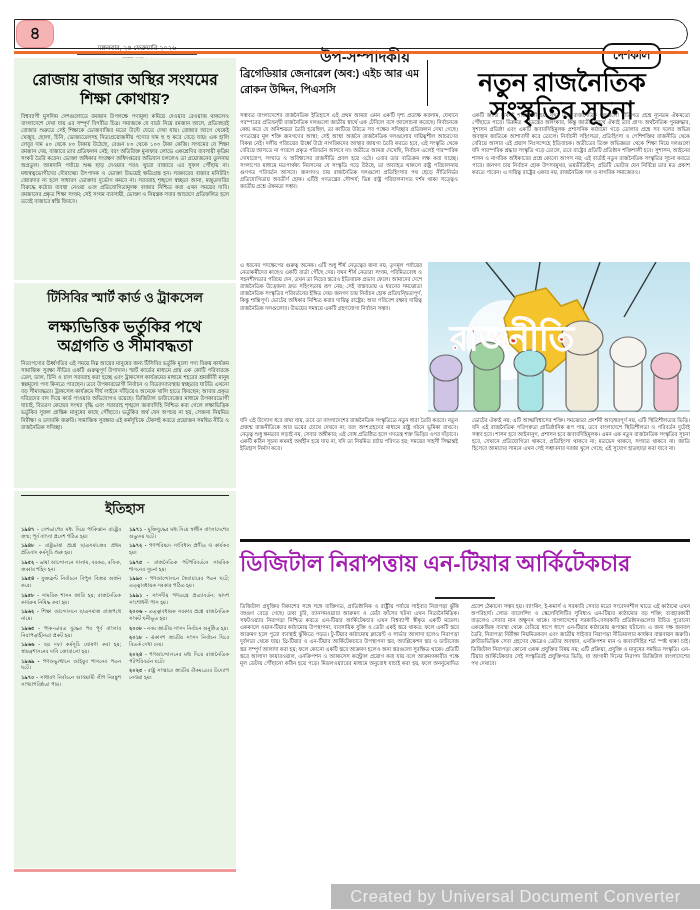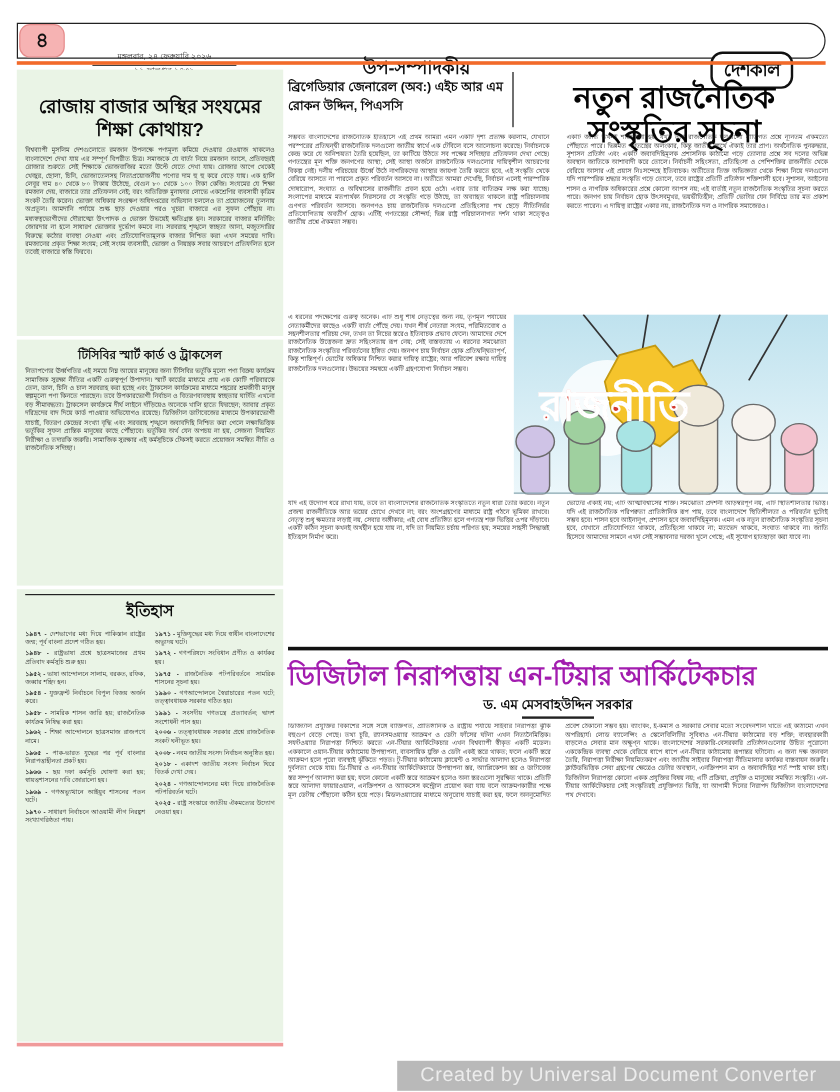--- a/index.html
+++ b/index.html
@@ -8,36 +8,36 @@
 
   
   .header-box { position:absolute; left:14px; top:19px; width:674px; height:30px;
     border:1.5px solid #222; border-radius:0 15px 15px 0; background:#fff; }
   .page-num { position:absolute; left:16px; top:20px; width:38px; height:28px;
     background:#f6b3b3; border:1.5px solid #e58b8b; border-radius:9px;
     font-size:17px; font-weight:bold; color:#111; text-align:center; line-height:26px; z-index:3; }
   .date-block { position:absolute; left:62px; top:23px; width:120px; text-align:center;
     font-size:6.5px; color:#222; line-height:1.5; }
   .date-block .d1 { border-bottom:1px solid #444; padding-bottom:1px; }
-  .section-title { position:absolute; left:232px; top:25px; width:200px; text-align:center;
+  .section-title { position:absolute; left:250px; top:25px; width:200px; text-align:center;
     font-size:15px; font-weight:bold; color:#111; }
   .masthead { position:absolute; right:26px; top:23px; padding:1px 9px; border:2px solid #111;
-    border-radius:10px; background:#fff; font-size:15px; font-weight:bold;
+    border-radius:10px; background:#fff; font-size:12px; font-weight:bold;
     letter-spacing:-0.5px; color:#0c0c0c; }
   .orange-rule { position:absolute; left:14px; top:51px; width:674px; height:3px; background:#f26a2a; }
 
   
   .green-box { position:absolute; left:14px; width:222px; background:#eaf4e6; padding:4px 7px; overflow:hidden; }
   #gb1 { top:58px;  height:222px; }
   #gb2 { top:283px; height:205px; }
   #gb3 { top:491px; height:377px; }
   .pink-rule { position:absolute; left:14px; top:869px; width:222px; height:2.5px; background:#f09a9a; }
 
-  .art-head { font-size:15.5px; font-weight:bold; text-align:center; line-height:1.25; color:#0a0a0a; margin:18px 0 4px; }
-  .kicker { font-size:10px; font-weight:bold; text-align:center; color:#111; margin:1px 0 2px; }
+  .art-head { font-size:15.5px; font-weight:bold; text-align:center; line-height:1.25; color:#0a0a0a; margin:8px 0 4px; }
+  .kicker { font-size:13px; font-weight:bold; text-align:center; color:#111; margin:1px 0 2px; }
   .tiny { font-size:5.3px; line-height:1.34; text-align:justify; color:#1c1c1c; word-break:break-word; }
   .hist-head { font-size:13px; font-weight:bold; text-align:center; color:#0a0a0a;
     border-top:1.5px solid #222; padding-top:3px; margin-bottom:6px; }
   .timeline { column-count:2; column-gap:8px; font-size:5.2px; line-height:1.34; color:#1c1c1c; height:340px; }
   .tl-entry { margin-bottom:2.5px; text-align:justify; }
 
   
   .byline-box { position:absolute; left:240px; top:60px; width:188px; height:46px;
     border-right:1.5px solid #111; text-align:left; font-size:10.5px; font-weight:bold;
     line-height:1.5; color:#0a0a0a; padding-top:6px; }
@@ -84,20 +84,21 @@
   <div class="page-num">৪</div>
   <div class="orange-rule"></div>
 
   <div class="green-box" id="gb1">
     <div class="art-head">রোজায় বাজার অস্থির সংযমের শিক্ষা কোথায়?</div>
     <div class="tiny">বিশ্বব্যাপী মুসলিম দেশগুলোতে রমজান উপলক্ষে পণ্যমূল্য কমিয়ে দেওয়ার রেওয়াজ থাকলেও বাংলাদেশে দেখা যায় এর সম্পূর্ণ বিপরীত চিত্র। সমাজকে যে বার্তা নিয়ে রমজান আসে, প্রতিবছরই রোজার শুরুতে সেই শিক্ষাকে ভোজবাজির মতো উল্টে যেতে দেখা যায়। রোজার আগে থেকেই খেজুর, ছোলা, চিনি, ভোজ্যতেলসহ নিত্যপ্রয়োজনীয় পণ্যের দাম হু হু করে বেড়ে যায়। এক হালি লেবুর দাম ৪০ থেকে ৮০ টাকায় উঠেছে, বেগুন ৮০ থেকে ১০০ টাকা কেজি। সংযমের যে শিক্ষা রমজান দেয়, বাজারে তার প্রতিফলন নেই; বরং অতিরিক্ত মুনাফার লোভে একশ্রেণির ব্যবসায়ী কৃত্রিম সংকট তৈরি করেন। ভোক্তা অধিকার সংরক্ষণ অধিদপ্তরের অভিযান চললেও তা প্রয়োজনের তুলনায় অপ্রতুল। আমদানি পর্যায়ে শুল্ক ছাড় দেওয়ার পরও খুচরা বাজারে এর সুফল পৌঁছায় না। মধ্যস্বত্বভোগীদের দৌরাত্ম্যে উৎপাদক ও ভোক্তা উভয়েই ক্ষতিগ্রস্ত হন। সরকারের বাজার মনিটরিং জোরদার না হলে সাধারণ ভোক্তার দুর্ভোগ কমবে না। সরবরাহ শৃঙ্খলে স্বচ্ছতা আনা, মজুতদারির বিরুদ্ধে কঠোর ব্যবস্থা নেওয়া এবং প্রতিযোগিতামূলক বাজার নিশ্চিত করা এখন সময়ের দাবি। রমজানের প্রকৃত শিক্ষা সংযম; সেই সংযম ব্যবসায়ী, ভোক্তা ও নিয়ন্ত্রক সবার আচরণে প্রতিফলিত হলে তবেই বাজারে স্বস্তি ফিরবে।</div>
   </div>
 
   <div class="green-box" id="gb2">
     <div class="kicker">টিসিবির স্মার্ট কার্ড ও ট্রাকসেল</div>
+    <div class="art-head">লক্ষ্যভিত্তিক ভর্তুকির পথে অগ্রগতি ও সীমাবদ্ধতা</div>
     <div class="tiny">নিত্যপণ্যের ঊর্ধ্বগতির এই সময়ে নিম্ন আয়ের মানুষের জন্য টিসিবির ভর্তুকি মূল্যে পণ্য বিক্রয় কার্যক্রম সামাজিক সুরক্ষা নীতির একটি গুরুত্বপূর্ণ উপাদান। স্মার্ট কার্ডের মাধ্যমে প্রায় এক কোটি পরিবারকে তেল, ডাল, চিনি ও চাল সরবরাহ করা হচ্ছে এবং ট্রাকসেল কার্যক্রমের মাধ্যমে শহরের শ্রমজীবী মানুষ স্বল্পমূল্যে পণ্য কিনতে পারছেন। তবে উপকারভোগী নির্বাচন ও বিতরণব্যবস্থায় স্বচ্ছতার ঘাটতি এখনো বড় সীমাবদ্ধতা। ট্রাকসেল কার্যক্রমে দীর্ঘ লাইনে দাঁড়িয়েও অনেকে খালি হাতে ফিরছেন; আবার প্রকৃত দরিদ্রদের বাদ দিয়ে কার্ড পাওয়ার অভিযোগও রয়েছে। ডিজিটাল ডাটাবেজের মাধ্যমে উপকারভোগী যাচাই, বিতরণ কেন্দ্রের সংখ্যা বৃদ্ধি এবং সরবরাহ শৃঙ্খলে জবাবদিহি নিশ্চিত করা গেলে লক্ষ্যভিত্তিক ভর্তুকির সুফল প্রান্তিক মানুষের কাছে পৌঁছাবে। ভর্তুকির অর্থ যেন অপচয় না হয়, সেজন্য নিয়মিত নিরীক্ষা ও তদারকি জরুরি। সামাজিক সুরক্ষার এই কর্মসূচিকে টেকসই করতে প্রয়োজন সমন্বিত নীতি ও রাজনৈতিক সদিচ্ছা।</div>
   </div>
 
   <div class="green-box" id="gb3">
     <div class="hist-head">ইতিহাস</div>
     <div class="timeline">
         <div class="tl-entry"><b>১৯৪৭ - </b>দেশভাগের মধ্য দিয়ে পাকিস্তান রাষ্ট্রের জন্ম; পূর্ব বাংলা প্রদেশ গঠিত হয়।</div>
         <div class="tl-entry"><b>১৯৪৮ - </b>রাষ্ট্রভাষা প্রশ্নে ছাত্রসমাজের প্রথম প্রতিবাদ কর্মসূচি শুরু হয়।</div>
         <div class="tl-entry"><b>১৯৫২ - </b>ভাষা আন্দোলনে সালাম, বরকত, রফিক, জব্বার শহিদ হন।</div>
         <div class="tl-entry"><b>১৯৫৪ - </b>যুক্তফ্রন্ট নির্বাচনে বিপুল বিজয় অর্জন করে।</div>
@@ -177,19 +178,18 @@
     <text x="22" y="88" font-size="34" font-weight="bold" fill="#d43a2f" stroke="#ffffff" stroke-width="0.8" font-family="Liberation Sans, DejaVu Sans, sans-serif">রাজনীতি</text>
     <line x1="0" y1="149" x2="262" y2="149" stroke="#8aa7b0" stroke-width="1"></line>
   </svg>
 
   <div class="txtcol tiny" id="rowD-l">যদি এই উদ্যোগ ধরে রাখা যায়, তবে তা বাংলাদেশের রাজনৈতিক সংস্কৃতিতে নতুন ধারা তৈরি করবে। নতুন প্রজন্ম রাজনীতিকে আর ভয়ের চোখে দেখবে না; বরং অংশগ্রহণের মাধ্যমে রাষ্ট্র গঠনে ভূমিকা রাখবে। নেতৃত্ব শুধু ক্ষমতার লড়াই নয়, সেবার অঙ্গীকার; এই বোধ প্রতিষ্ঠিত হলে গণতন্ত্র শক্ত ভিত্তির ওপর দাঁড়াবে। একটি কঠিন সূচনা কখনই অর্থহীন হয়ে যায় না, যদি তা নিয়মিত চর্চায় পরিণত হয়; সময়ের সাহসী সিদ্ধান্তই ইতিহাস নির্মাণ করে।</div>
   <div class="txtcol tiny" id="rowD-r">ভোটের ঐক্যই নয়; এটি আত্মবিশ্বাসের শক্তি। সমঝোতা প্রদর্শনী আড়ম্বরপূর্ণ নয়, এটি স্থিতিশীলতার ভিত্তি। যদি এই রাজনৈতিক পরিপক্বতা প্রাতিষ্ঠানিক রূপ পায়, তবে বাংলাদেশে স্থিতিশীলতা ও পরিবর্তন দুটোই সম্ভব হবে। শাসন হবে আইনানুগ, প্রশাসন হবে জবাবদিহিমূলক। এমন এক নতুন রাজনৈতিক সংস্কৃতির সূচনা হবে, যেখানে প্রতিযোগিতা থাকবে, প্রতিহিংসা থাকবে না; মতভেদ থাকবে, সংঘাত থাকবে না। জাতি হিসেবে আমাদের সামনে এখন সেই সম্ভাবনার দরজা খুলে গেছে; এই সুযোগ হাতছাড়া করা যাবে না।</div>
 
   <div class="black-rule"></div>
 
   <div class="bottom-headline">ডিজিটাল নিরাপত্তায় এন-টিয়ার আর্কিটেকচার</div>
-  <div class="bottom-byline">ড. এম মেসবাহউদ্দিন সরকার</div>
   <div class="byline-underline"></div>
   <div class="bottom-body tiny">ডিজিটাল প্রযুক্তির বিকাশের সঙ্গে সঙ্গে ব্যক্তিগত, প্রাতিষ্ঠানিক ও রাষ্ট্রীয় পর্যায়ে সাইবার নিরাপত্তা ঝুঁকি বহুগুণ বেড়ে গেছে। তথ্য চুরি, র‍্যানসমওয়্যার আক্রমণ ও ডেটা ফাঁসের ঘটনা এখন নিত্যনৈমিত্তিক। সফটওয়্যার নিরাপত্তা নিশ্চিত করতে এন-টিয়ার আর্কিটেকচার এখন বিশ্বব্যাপী স্বীকৃত একটি মডেল। এককালে ওয়ান-টিয়ার কাঠামোয় উপস্থাপনা, ব্যবসায়িক যুক্তি ও ডেটা একই স্তরে থাকত; ফলে একটি স্তরে আক্রমণ হলে পুরো ব্যবস্থাই ঝুঁকিতে পড়ত। টু-টিয়ার কাঠামোয় ক্লায়েন্ট ও সার্ভার আলাদা হলেও নিরাপত্তা দুর্বলতা থেকে যায়। থ্রি-টিয়ার ও এন-টিয়ার আর্কিটেকচারে উপস্থাপনা স্তর, অ্যাপ্লিকেশন স্তর ও ডাটাবেজ স্তর সম্পূর্ণ আলাদা করা হয়; ফলে কোনো একটি স্তরে আক্রমণ হলেও অন্য স্তরগুলো সুরক্ষিত থাকে। প্রতিটি স্তরে আলাদা ফায়ারওয়াল, এনক্রিপশন ও অ্যাকসেস কন্ট্রোল প্রয়োগ করা যায় বলে আক্রমণকারীর পক্ষে মূল ডেটায় পৌঁছানো কঠিন হয়ে পড়ে। মিডলওয়্যারের মাধ্যমে অনুরোধ যাচাই করা হয়, ফলে অননুমোদিত প্রবেশ ঠেকানো সম্ভব হয়। ব্যাংকিং, ই-কমার্স ও সরকারি সেবার মতো সংবেদনশীল খাতে এই কাঠামো এখন অপরিহার্য। লোড ব্যালেন্সিং ও স্কেলেবিলিটির সুবিধাও এন-টিয়ার কাঠামোর বড় শক্তি; ব্যবহারকারী বাড়লেও সেবার মান অক্ষুণ্ন থাকে। বাংলাদেশের সরকারি-বেসরকারি প্রতিষ্ঠানগুলোর উচিত পুরোনো এককেন্দ্রিক ব্যবস্থা থেকে বেরিয়ে ধাপে ধাপে এন-টিয়ার কাঠামোয় রূপান্তর ঘটানো। এ জন্য দক্ষ জনবল তৈরি, নিরাপত্তা নিরীক্ষা নিয়মিতকরণ এবং জাতীয় সাইবার নিরাপত্তা নীতিমালার কার্যকর বাস্তবায়ন জরুরি। ক্লাউডভিত্তিক সেবা গ্রহণের ক্ষেত্রেও ডেটার অবস্থান, এনক্রিপশন মান ও জবাবদিহির শর্ত স্পষ্ট থাকা চাই। ডিজিটাল নিরাপত্তা কোনো একক প্রযুক্তির বিষয় নয়; এটি প্রক্রিয়া, প্রযুক্তি ও মানুষের সমন্বিত সংস্কৃতি। এন-টিয়ার আর্কিটেকচার সেই সংস্কৃতিরই প্রযুক্তিগত ভিত্তি, যা আগামী দিনের নিরাপদ ডিজিটাল বাংলাদেশের পথ দেখাবে।</div>
 
   <div class="watermark">Created by Universal Document Converter</div>
 
 </div>
 
 </body></html>

